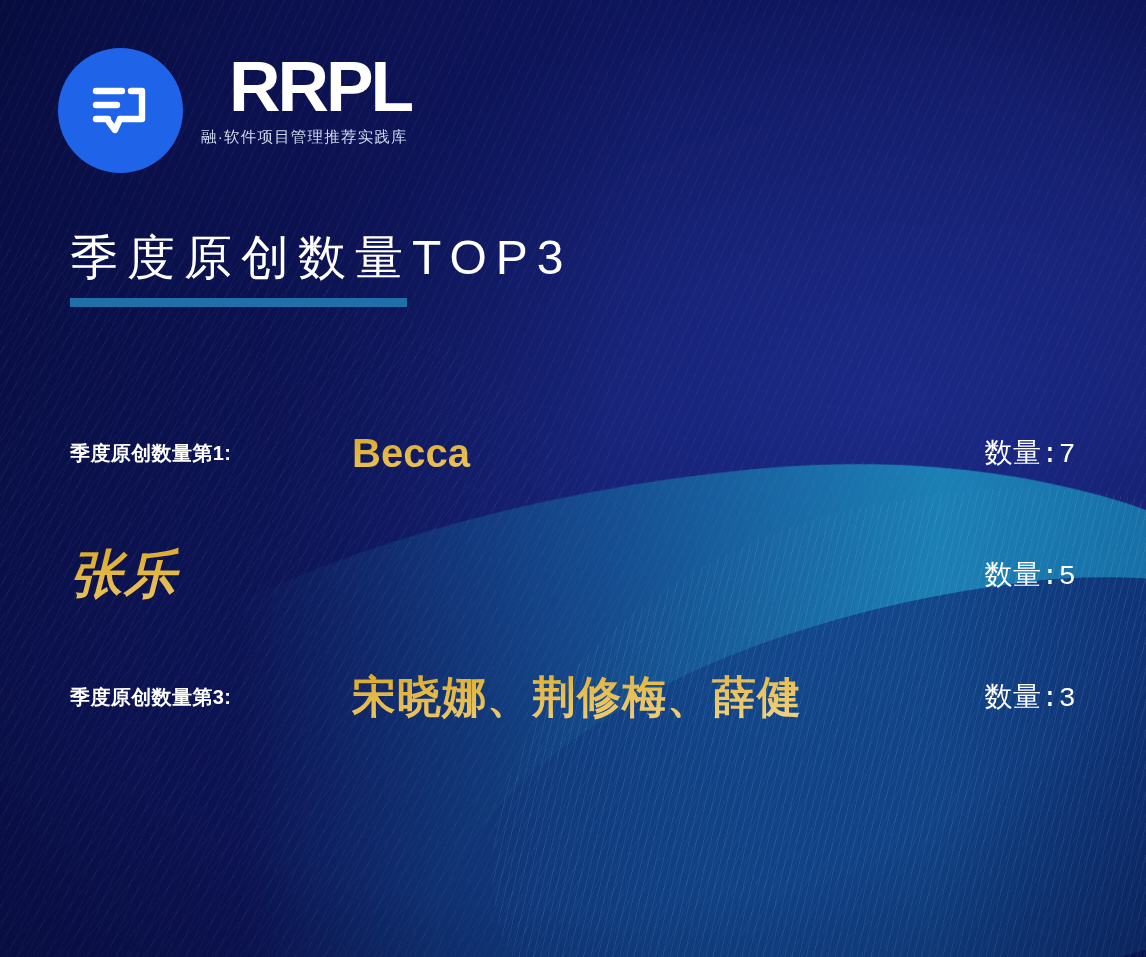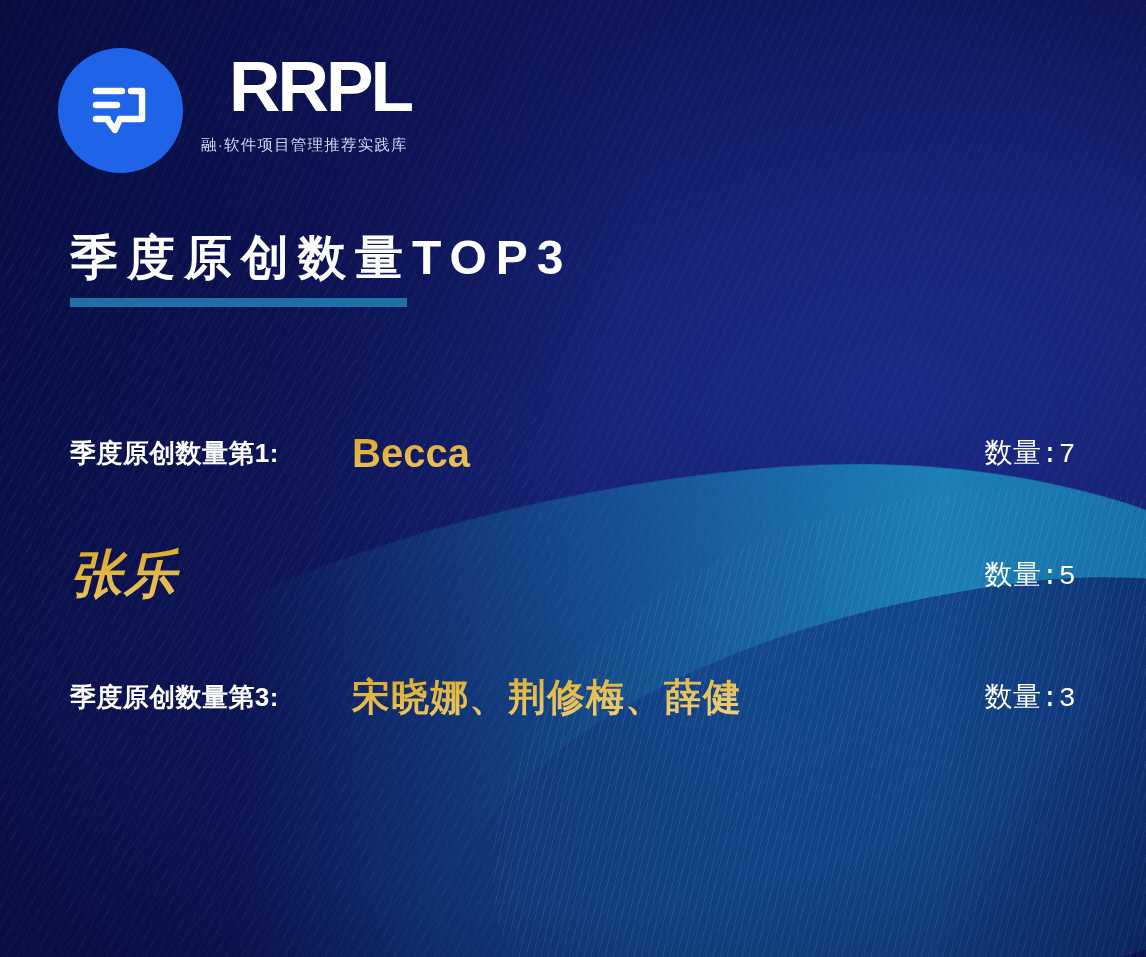--- a/index.html
+++ b/index.html
@@ -153,36 +153,36 @@
     font-family: "Liberation Sans", "DejaVu Sans", sans-serif;
     font-weight: bold;
     font-size: 70px;
     line-height: 0.96;
     letter-spacing: -3px;
     color: #ffffff;
     transform: scaleX(1.02);
     transform-origin: left center;
   }
   .logo-tagline {
-    margin-top: 14px;
+    margin-top: 6px;
     font-size: 15.5px;
     letter-spacing: 1.2px;
     color: #cfd8ee;
     white-space: nowrap;
   }
 
   
   .heading-block {
     position: absolute;
     left: 70px;
     top: 230px;
   }
   .heading-text {
     font-size: 48px;
-    font-weight: bold;
+    font-weight: normal;
     color: #ffffff;
     letter-spacing: 9px;
     line-height: 1.15;
     white-space: nowrap;
   }
   .heading-rule {
     margin-top: 13px;
     width: 337px;
     height: 9px;
     background: #1f6fa8;
@@ -197,41 +197,41 @@
   }
   .rank-row {
     position: relative;
     height: 122px;
     display: flex;
     align-items: center;
     padding: 0 70px;
     box-sizing: border-box;
   }
   .rank-label {
-    font-size: 26px;
+    font-size: 20px;
     font-weight: bold;
     color: #ffffff;
     white-space: nowrap;
     flex: 0 0 auto;
     width: 282px;
     letter-spacing: 0.4px;
   }
   .rank-name {
     flex: 1 1 auto;
     font-weight: bold;
     white-space: nowrap;
     background-image: linear-gradient(176deg, #d9a621 0%, #e8bf55 42%, #f2dca0 100%);
     -webkit-background-clip: text;
     background-clip: text;
     color: transparent;
     -webkit-text-fill-color: transparent;
   }
   .rank-row.r1 .rank-name { font-size: 40px; letter-spacing: 0px; }
   .rank-row.r2 .rank-name { font-size: 52px; letter-spacing: 2px; font-style: italic; }
-  .rank-row.r3 .rank-name { font-size: 38px; letter-spacing: 1px; }
+  .rank-row.r3 .rank-name { font-size: 44px; letter-spacing: 1px; }
   .rank-count {
     flex: 0 0 auto;
     font-size: 28px;
     color: #ffffff;
     white-space: nowrap;
     text-align: right;
     letter-spacing: 0.5px;
     font-family: Liberation Mono, monospace;
   }
 </style>

